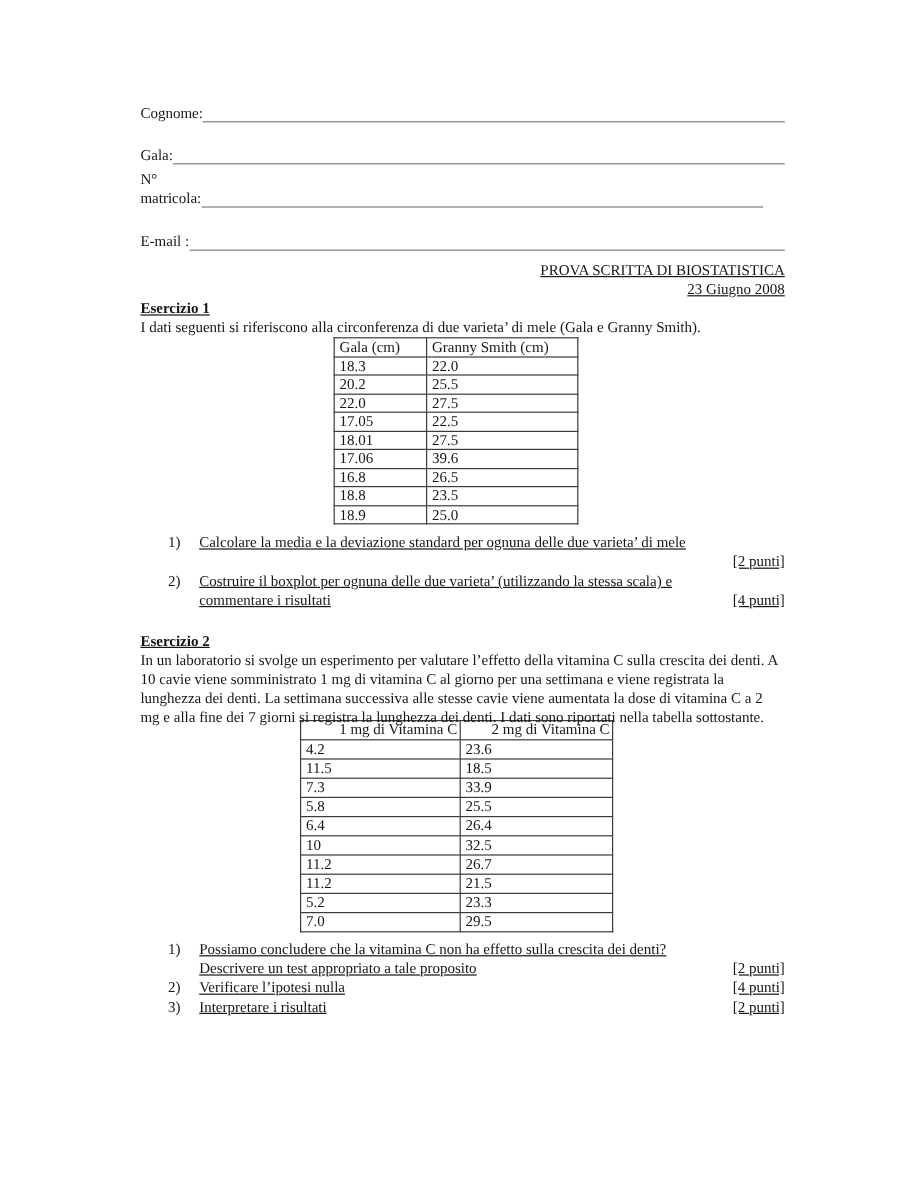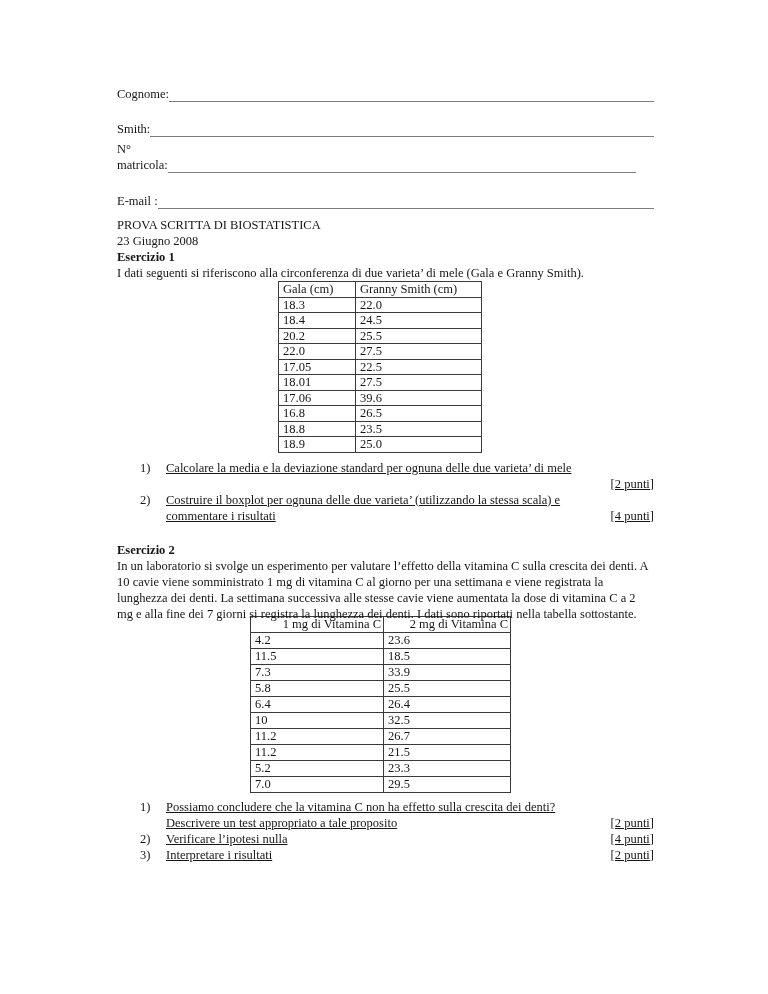--- a/index.html
+++ b/index.html
@@ -19,23 +19,23 @@
   
   .fieldblock.f0{margin-bottom:19px;}
   .fieldblock.f1{margin-bottom:4px;}
   .fieldblock.f2{margin-bottom:20px;}
   .field{display:flex;align-items:flex-end;}
   .field .lab{white-space:nowrap;}
   .blank{flex:1 1 auto;height:13px;border-bottom:1px solid var(--rule,#7e7e7e);}
   .blank.short{margin-right:18px;}
 
   
-  .center{text-align:left;}
+  .center{text-align:right;text-decoration:underline;}
   .title{margin-top:8px;}
-  .heading{font-weight:bold;}
+  .heading{font-weight:bold;text-decoration:underline;}
   .h2{margin-top:18px;}
   .intro1{white-space:nowrap;}
 
   
   table{border-collapse:collapse;table-layout:fixed;}
   th,td{
     border:1px solid var(--table_border,#3a3a3a);
     font-weight:normal;font-size:12.5px;
     padding:0 2px 0 4px;text-align:left;
     overflow:hidden;white-space:nowrap;margin-top:46px;
@@ -64,21 +64,21 @@
 
     <div>
         <div class="fieldblock f0">
           <div class="field">
             <span class="lab">Cognome:</span>
             <span class="blank"></span>
           </div>
         </div>
         <div class="fieldblock f1">
           <div class="field">
-            <span class="lab">Smith:</span>
+            <span class="lab">Gala:</span>
             <span class="blank"></span>
           </div>
         </div>
         <div class="fieldblock f2">
           <div class="pre-label">N°</div>
           <div class="field">
             <span class="lab">matricola:</span>
             <span class="blank short"></span>
           </div>
         </div>
@@ -106,24 +106,20 @@
               <th>Gala (cm)</th>
               <th>Granny Smith (cm)</th>
             </tr>
           </thead>
           <tbody>
             <tr>
               <td>18.3</td>
               <td>22.0</td>
             </tr>
             <tr>
-              <td>18.4</td>
-              <td>24.5</td>
-            </tr>
-            <tr>
               <td>20.2</td>
               <td>25.5</td>
             </tr>
             <tr>
               <td>22.0</td>
               <td>27.5</td>
             </tr>
             <tr>
               <td>17.05</td>
               <td>22.5</td>

